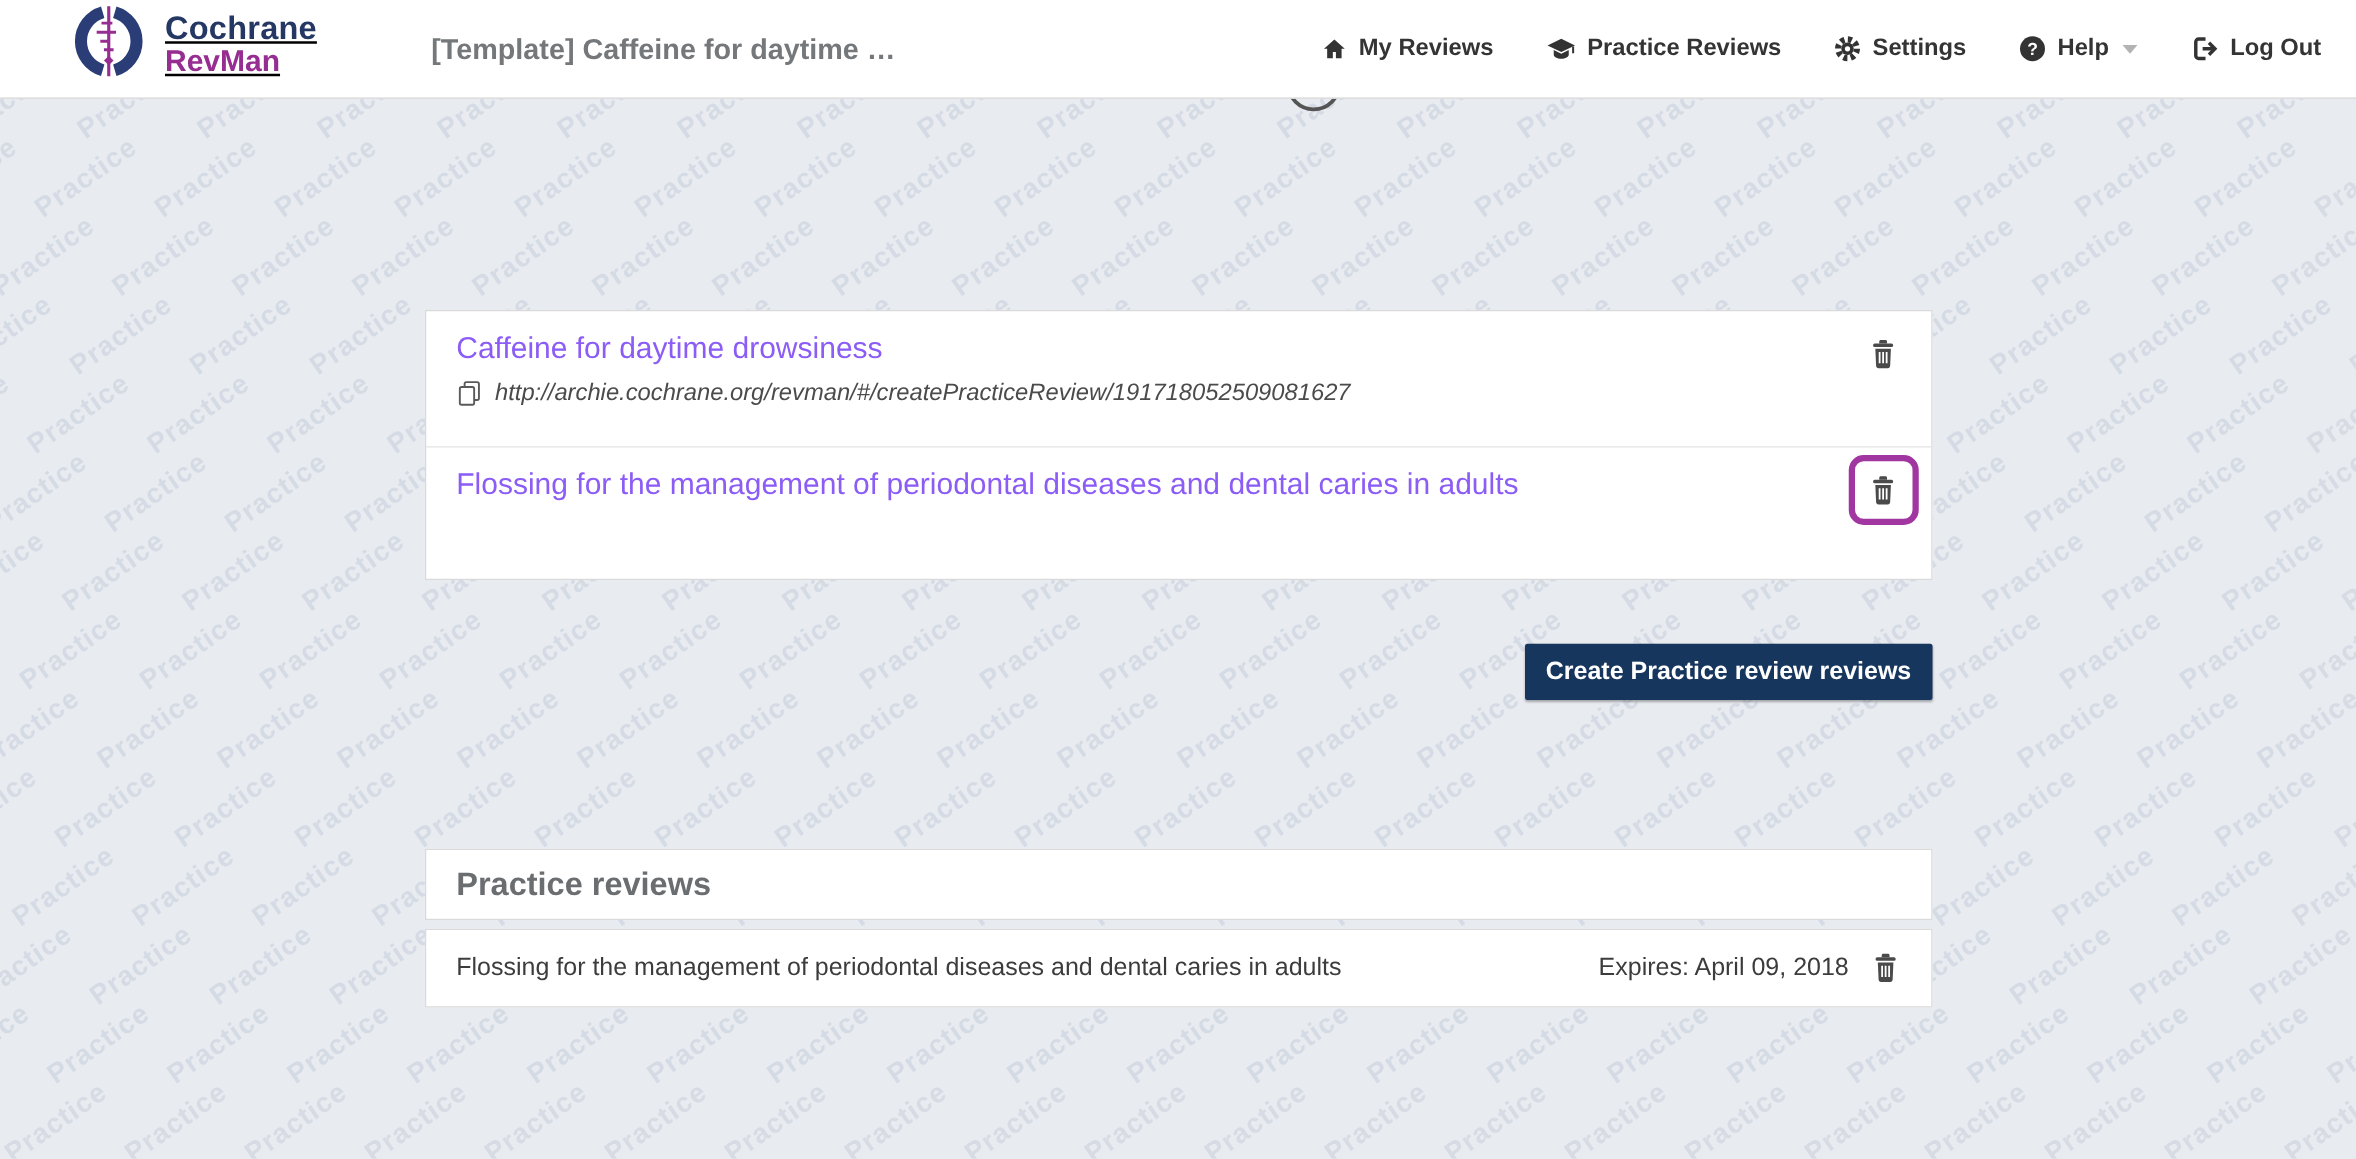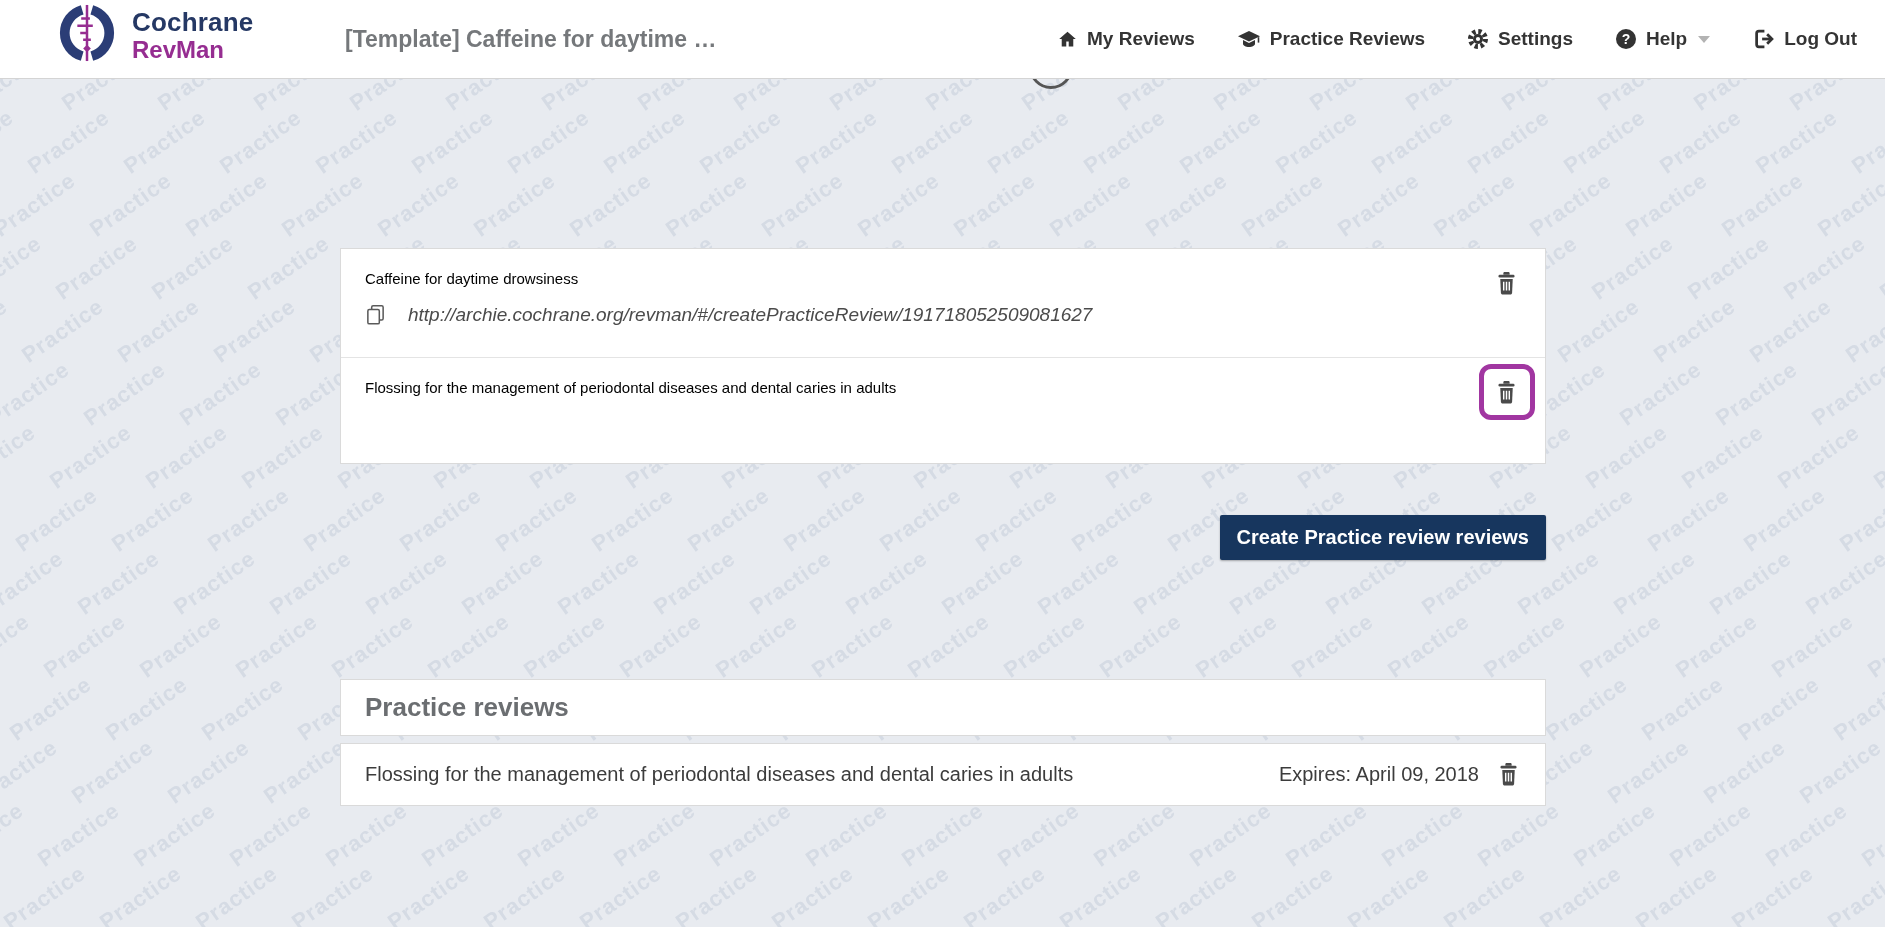--- a/index.html
+++ b/index.html
@@ -6,21 +6,21 @@
   .page{position:relative;width:1885px;height:927px;background:#e8ebf0;overflow:hidden;}
 
   
   .watermark{position:absolute;inset:0;z-index:0;pointer-events:none;}
   .watermark span{position:absolute;transform:rotate(-35deg);font-size:22px;font-weight:bold;
     color:#c6cedb;opacity:.55;letter-spacing:1px;white-space:nowrap;}
 
   
   .topbar{position:absolute;top:0;left:0;right:0;height:78px;background:#fff;
     border-bottom:1px solid #d4d4d4;z-index:3;}
-  .logo{position:absolute;left:58px;top:7px;display:flex;align-items:center;cursor:pointer;}
+  .logo{position:absolute;left:58px;top:7px;display:flex;align-items:center;cursor:pointer;text-decoration:underline;}
   .logo-mark{width:58px;height:60px;margin-top:-4px;}
   .brand{margin-left:16px;line-height:1;}
   .brand .b1{font-size:26px;font-weight:bold;color:#253864;letter-spacing:.2px;}
   .brand .b2{font-size:24px;font-weight:bold;color:#962d91;margin-top:3px;}
   .page-title{position:absolute;left:345px;top:0;height:78px;display:flex;align-items:center;
     font-size:23px;font-weight:bold;color:#75787b;}
   .nav{position:absolute;right:28px;top:0;height:78px;display:flex;align-items:center;gap:42px;}
   .nav-item{display:flex;align-items:center;gap:9px;font-size:19px;font-weight:bold;color:#343434;cursor:pointer;white-space:nowrap;}
   .nav-item svg{display:block;}
   .caret{width:0;height:0;border-left:6px solid transparent;border-right:6px solid transparent;
@@ -38,22 +38,22 @@
     border:1px solid #dadada;box-sizing:border-box;z-index:1;}
   .p1-head{top:183px;height:58px;}
   .p1-items{top:248px;height:216px;}
   .p2-head{top:679px;height:57px;}
   .p2-row{top:743px;height:63px;}
   .panel-title{display:flex;align-items:center;height:100%;padding-left:24px;
     font-size:26px;font-weight:bold;color:#6b6e71;}
 
   .trow{position:relative;height:108px;box-sizing:border-box;padding:17px 90px 0 24px;}
   .trow + .trow{border-top:1px solid #e4e4e4;height:107px;}
-  .tname{font-size:15px;color:#000000;line-height:26px;}
-  .turl{display:flex;align-items:center;gap:22px;margin-top:11px;}
+  .tname{font-size:24px;color:#8b5cf6;line-height:26px;}
+  .turl{display:flex;align-items:center;gap:10px;margin-top:11px;}
   .turl .url{font-size:19px;font-style:italic;color:#4b4b4b;}
   .copy-btn{display:flex;align-items:center;cursor:pointer;}
 
   .trash-btn{position:absolute;right:24px;top:18px;width:30px;height:32px;display:flex;
     align-items:center;justify-content:center;cursor:pointer;background:none;border:none;padding:0;}
   .focus-ring{position:absolute;right:10px;top:6px;width:56px;height:56px;border:5px solid #a136a1;
     border-radius:12px;box-sizing:border-box;pointer-events:none;}
 
   .rrow{position:relative;height:100%;display:flex;align-items:center;padding-left:24px;box-sizing:border-box;}
   .rname{font-size:20px;color:#3c3c3c;}

